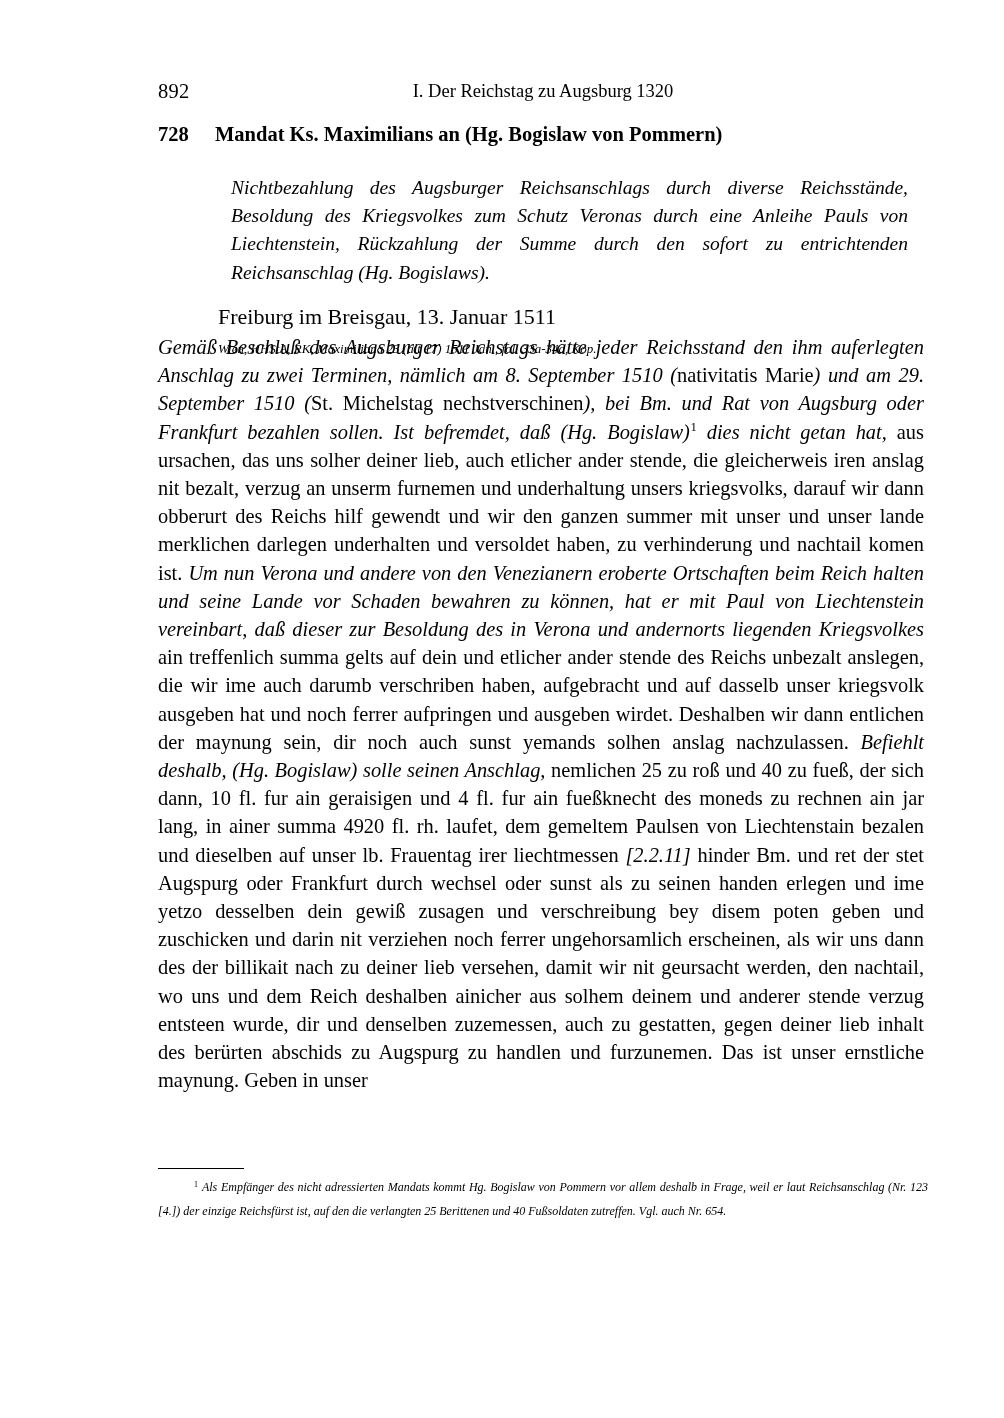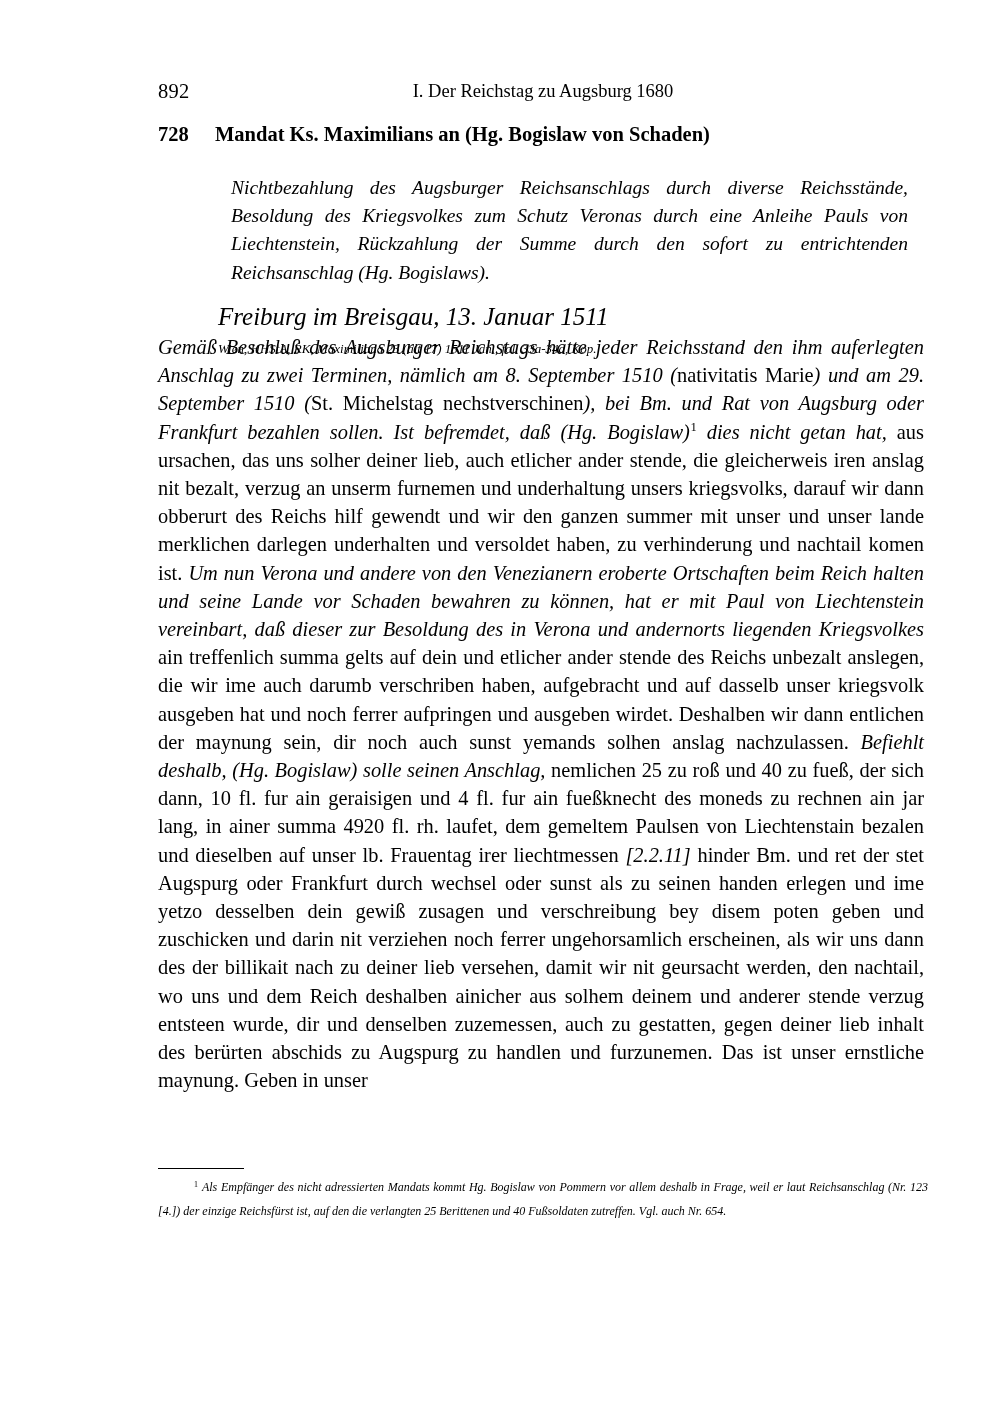--- a/index.html
+++ b/index.html
@@ -78,22 +78,21 @@
   .regest {
     font-style: italic;
     font-size: 19.5px;
     line-height: 28.2px;
     text-align: justify;
     text-align-last: left;
     margin: 16px;
     hyphens: none;
   }
   .dateline {
-    font-style: italic;
-    font-size: 25px;
+    font-size: 22px;
     line-height: 28px;
     margin: 4px 0 0 0;
     padding-left: 3px;
   }
   .archive {
     font-style: italic;
     font-size: 13px;
     line-height: 28px;
     margin: 4px 0 0 0;
     padding-left: 3px;
@@ -153,25 +152,25 @@
     padding-right: 4px;
   }
 </style>
 </head>
 <body>
 
 <div class="page">
 
   <div class="runhead">
     <span class="folio">892</span>
-    <span class="runhead-title">I. Der Reichstag zu Augsburg 1680</span>
+    <span class="runhead-title">I. Der Reichstag zu Augsburg 1320</span>
   </div>
 
   <div class="doc-head">
-    <span class="nr">728</span><span>Mandat Ks. Maximilians an (Hg. Bogislaw von Schaden)</span>
+    <span class="nr">728</span><span>Mandat Ks. Maximilians an (Hg. Bogislaw von Pommern)</span>
   </div>
 
   <div class="regest-block">
     <p class="regest">Nichtbezahlung des Augsburger Reichsanschlags durch diverse Reichsstände, Besoldung des Kriegsvolkes zum Schutz Veronas durch eine Anleihe Pauls von Liechtenstein, Rückzahlung der Summe durch den sofort zu entrichtenden Reichsanschlag (Hg. Bogislaws).</p>
     <p class="dateline">Freiburg im Breisgau, 13. Januar 1511</p>
     <p class="archive">Wien, HHStA, RK, Maximiliana 23 (alt 17) 1511 Jan., fol. 33a-34a, Kop.</p>
   </div>
 
   <div class="body-text"><i>Gemäß Beschluß des Augsburger Reichstags hätte jeder Reichsstand den ihm auferlegten Anschlag zu zwei Terminen, nämlich am 8. September 1510 (</i><span>nativitatis Marie</span><i>) und am 29. September 1510 (</i><span>St. Michelstag nechstverschinen</span><i>), bei Bm. und Rat von Augsburg oder Frankfurt bezahlen sollen. Ist befremdet, daß (Hg. Bogislaw)</i><sup class="fn">1</sup><i> dies nicht getan hat,</i><span> aus ursachen, das uns solher deiner lieb, auch etlicher ander stende, die gleicherweis iren anslag nit bezalt, verzug an unserm furnemen und underhaltung unsers kriegsvolks, darauf wir dann obberurt des Reichs hilf gewendt und wir den ganzen summer mit unser und unser lande merklichen darlegen underhalten und versoldet haben, zu verhinderung und nachtail komen ist. </span><i>Um nun Verona und andere von den Venezianern eroberte Ortschaften beim Reich halten und seine Lande vor Schaden bewahren zu können, hat er mit Paul von Liechtenstein vereinbart, daß dieser zur Besoldung des in Verona und andernorts liegenden Kriegsvolkes</i><span> ain treffenlich summa gelts auf dein und etlicher ander stende des Reichs unbezalt anslegen, die wir ime auch darumb verschriben haben, aufgebracht und auf dasselb unser kriegsvolk ausgeben hat und noch ferrer aufpringen und ausgeben wirdet. Deshalben wir dann entlichen der maynung sein, dir noch auch sunst yemands solhen anslag nachzulassen. </span><i>Befiehlt deshalb, (Hg. Bogislaw) solle seinen Anschlag,</i><span> nemlichen 25 zu roß und 40 zu fueß, der sich dann, 10 fl. fur ain geraisigen und 4 fl. fur ain fueßknecht des moneds zu rechnen ain jar lang, in ainer summa 4920 fl. rh. laufet, dem gemeltem Paulsen von Liechtenstain bezalen und dieselben auf unser lb. Frauentag irer liechtmessen </span><i>[2.2.11]</i><span> hinder Bm. und ret der stet Augspurg oder Frankfurt durch wechsel oder sunst als zu seinen handen erlegen und ime yetzo desselben dein gewiß zusagen und verschreibung bey disem poten geben und zuschicken und darin nit verziehen noch ferrer ungehorsamlich erscheinen, als wir uns dann des der billikait nach zu deiner lieb versehen, damit wir nit geursacht werden, den nachtail, wo uns und dem Reich deshalben ainicher aus solhem deinem und anderer stende verzug entsteen wurde, dir und denselben zuzemessen, auch zu gestatten, gegen deiner lieb inhalt des berürten abschids zu Augspurg zu handlen und furzunemen. Das ist unser ernstliche maynung. Geben in unser</span></div>
 

